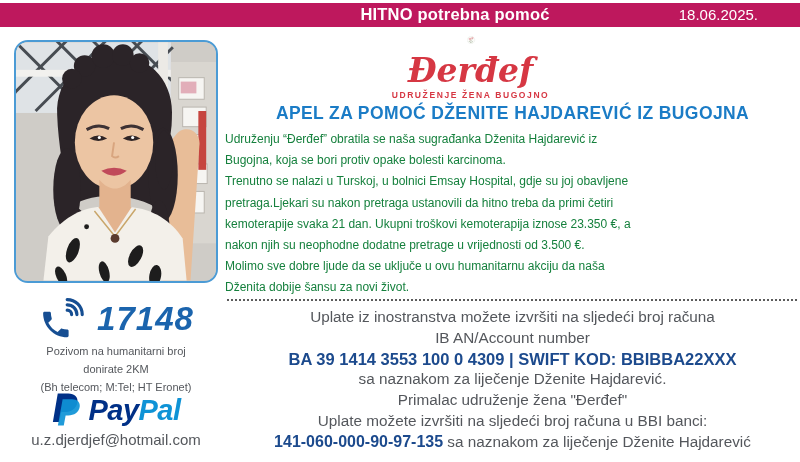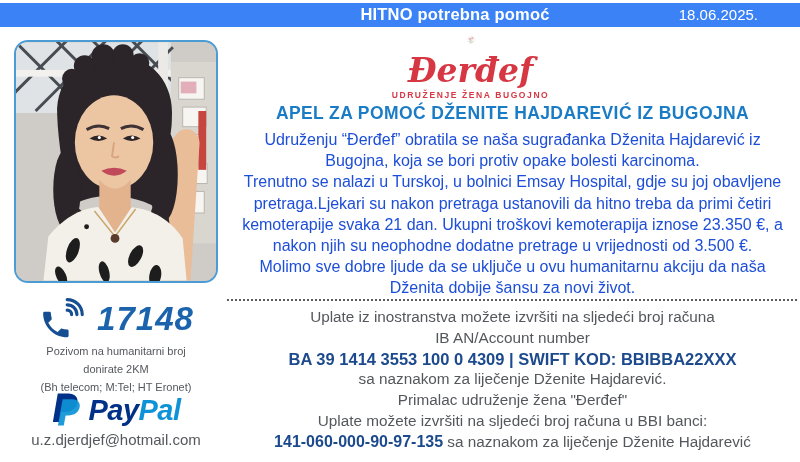--- a/index.html
+++ b/index.html
@@ -6,21 +6,21 @@
   html,body { width:800px; height:462px; }
   body {
     position:relative;
     background:#ffffff;
     font-family:"Liberation Sans", sans-serif;
     overflow:hidden;
   }
   
   .topbar {
     position:absolute; left:0; top:3px; width:800px; height:24px;
-    background:#3b82f6;
+    background:#be185d;
   }
   .topbar-title {
     position:absolute; left:455px; top:2px; transform:translateX(-50%);
     color:#ffffff; font-weight:bold; font-size:16.5px; white-space:nowrap;
     letter-spacing:0.2px;
   }
   .topbar-date {
     position:absolute; right:42px; top:3px;
     color:#ffffff; font-size:15px; white-space:nowrap;
   }
@@ -70,22 +70,22 @@
   .org-subtitle {
     font-size:8.5px; font-weight:bold; color:#d63743; letter-spacing:1.6px;
     margin-top:2px; white-space:nowrap;
   }
   .appeal-title {
     position:absolute; left:0; top:103px; width:575px; text-align:center;
     color:#1b7cc6; font-weight:bold; font-size:17.5px; letter-spacing:0.4px;
     white-space:nowrap;
   }
   .appeal-paragraph {
-    position:absolute; left:0; top:129px; width:575px; text-align:center;
-    color:#1d4ed8; font-size:16px; line-height:21.2px;
+    position:absolute; left:0; top:129px; width:575px; text-align:left;
+    color:#15803d; font-size:12px; line-height:21.2px;
   }
   .appeal-paragraph div { white-space:nowrap; }
   .dotted-divider {
     position:absolute; left:2px; top:299px; width:570px; height:0;
     border-top:2px dotted #5c5c5c;
   }
   .payments {
     position:absolute; left:0; top:307px; width:575px; text-align:center;
     color:#54575c; font-size:15.3px; line-height:20.8px;
   }

